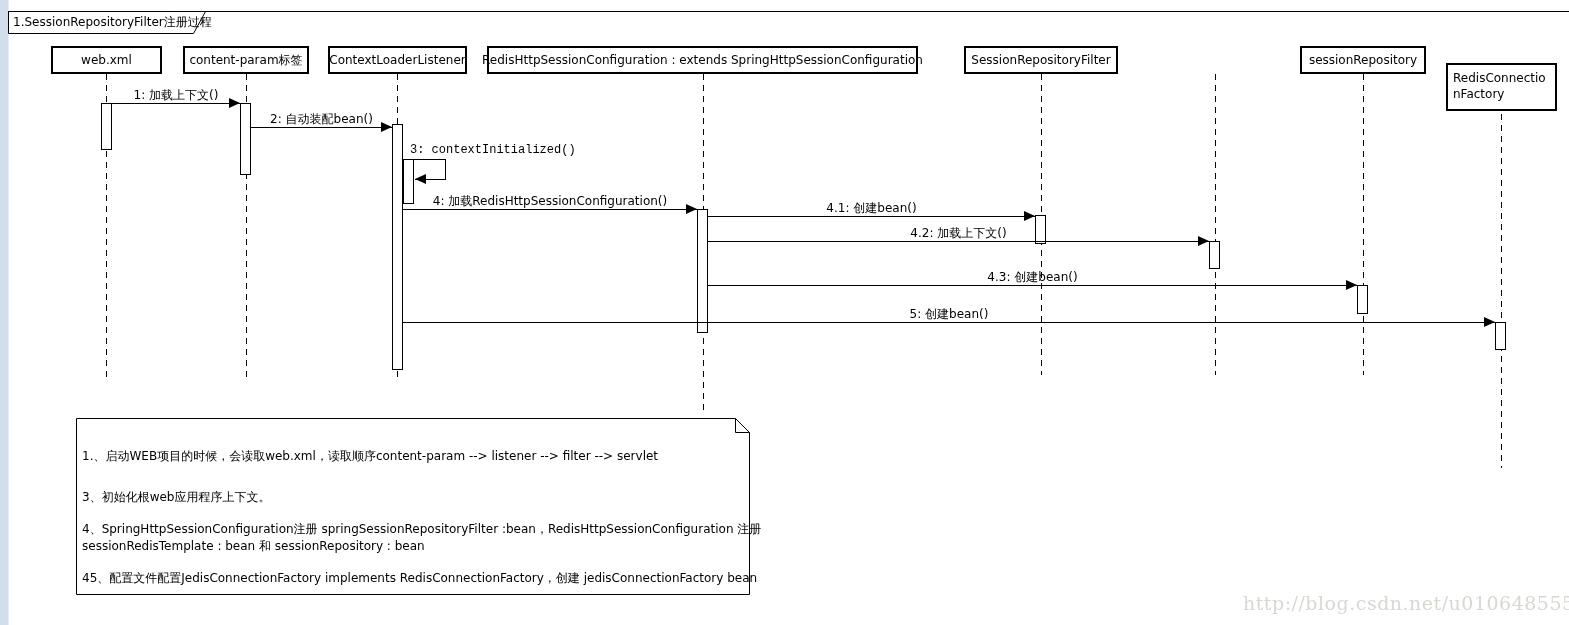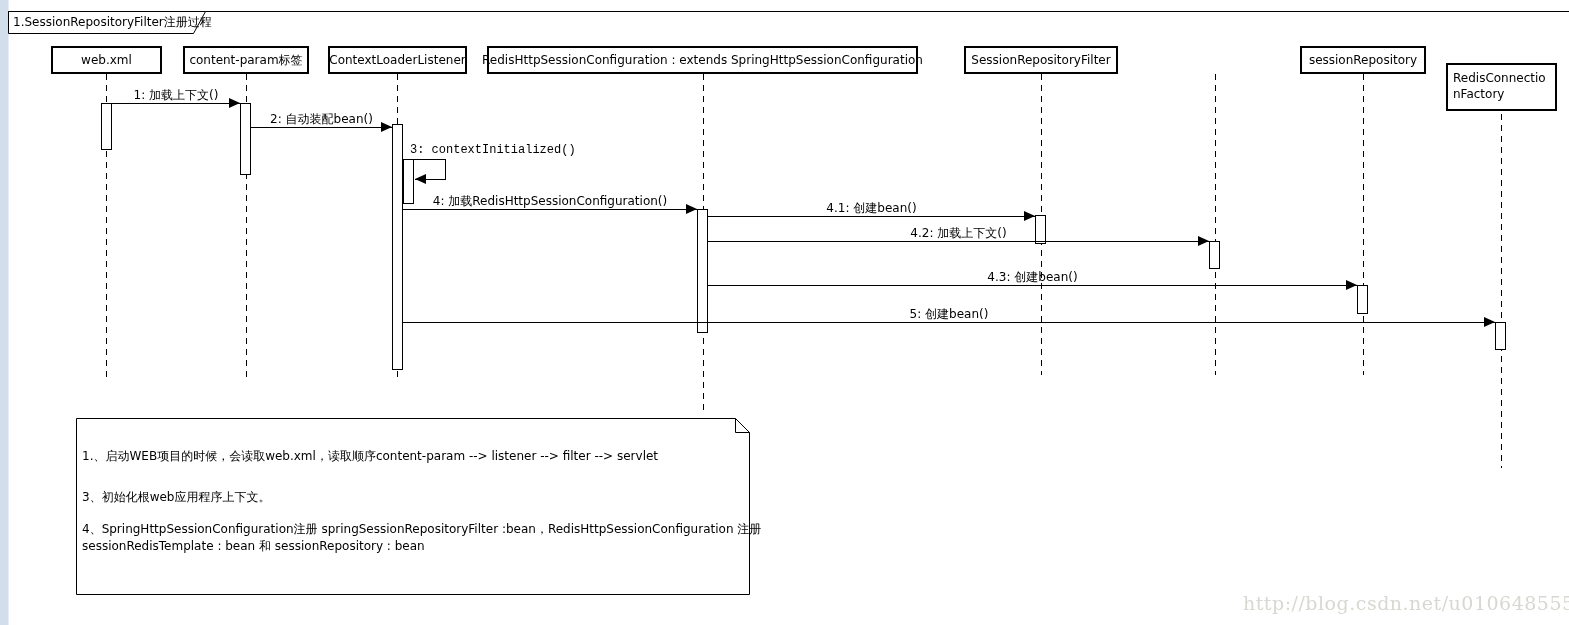--- a/index.html
+++ b/index.html
@@ -131,17 +131,18 @@
 
   <div class="note">
     <svg width="674" height="177">
       <path d="M0.5,0.5 H659.5 L673.5,14.5 V176.5 H0.5 Z" fill="#ffffff" stroke="#000000" stroke-width="1"></path>
       <path d="M659.5,0.5 V14.5 H673.5" fill="none" stroke="#000000" stroke-width="1"></path>
     </svg>
     <div class="nline" style="top:6px;margin-top:24px;">1.、启动WEB项目的时候，会读取web.xml，读取顺序content-param --&gt; listener --&gt; filter --&gt; servlet</div>
     <div class="nline" style="top:71px;">3、初始化根web应用程序上下文。</div>
     <div class="nline" style="top:103px;">4、SpringHttpSessionConfiguration注册 springSessionRepositoryFilter :bean，RedisHttpSessionConfiguration 注册</div>
     <div class="nline" style="top:120px;">sessionRedisTemplate : bean 和 sessionRepository : bean</div>
+    <div class="nline" style="top:152px;">45、配置文件配置JedisConnectionFactory implements RedisConnectionFactory，创建 jedisConnectionFactory bean</div>
   </div>
 
   <div class="watermark" style="color: rgb(216, 216, 210);">http://blog.csdn.net/u010648555</div>
 
 </div>
 
 </body></html>

